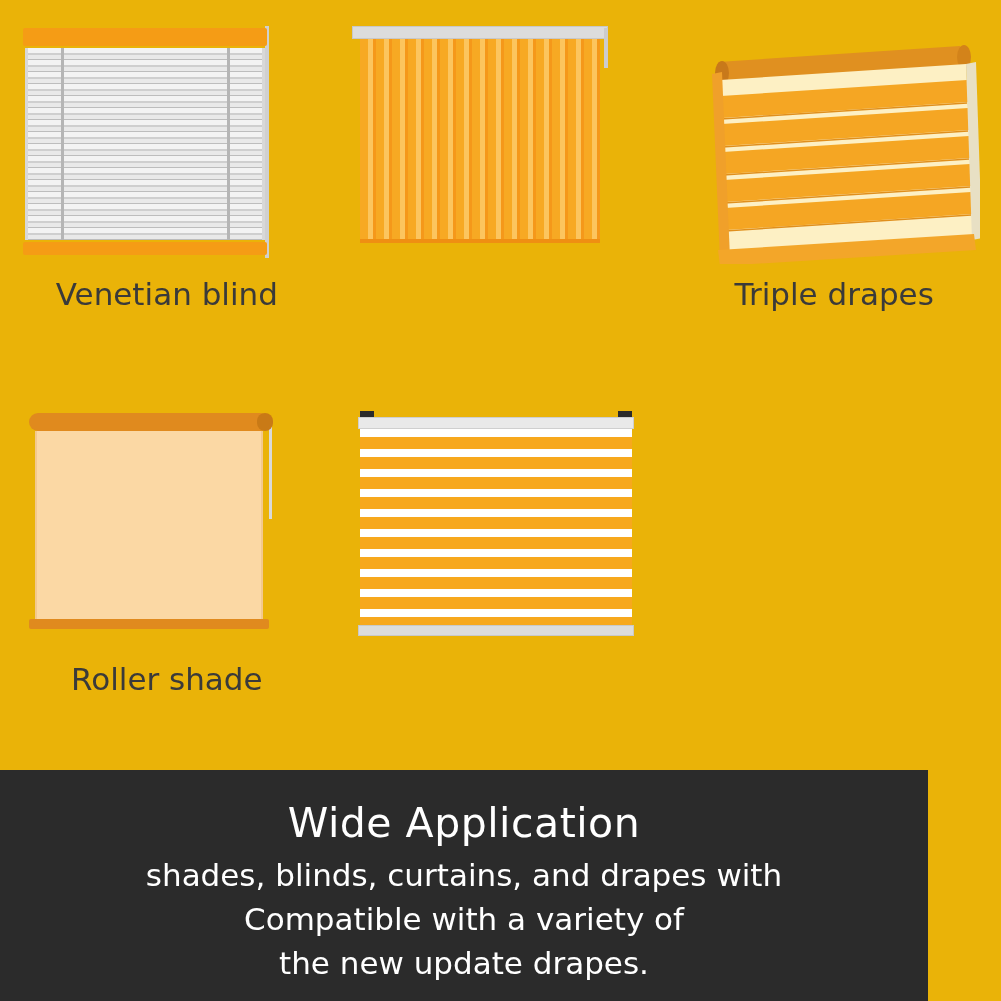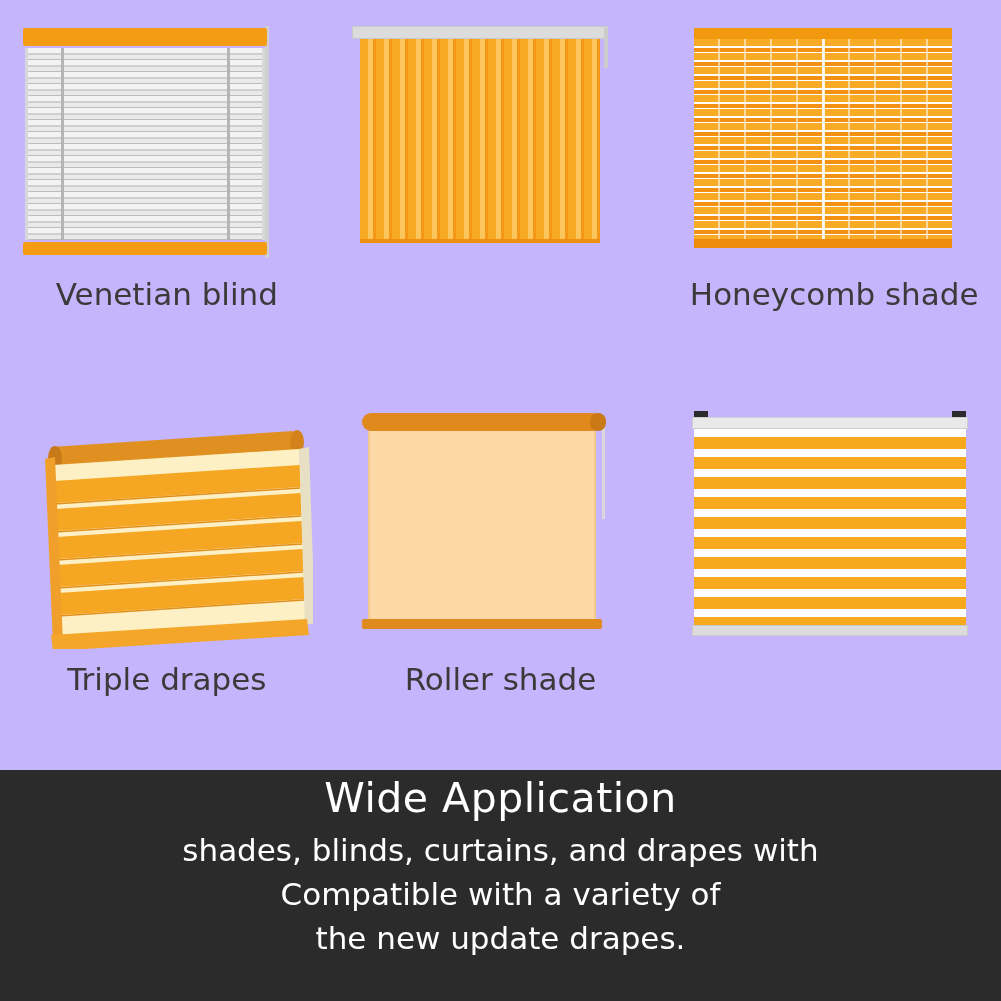--- a/index.html
+++ b/index.html
@@ -4,21 +4,21 @@
 <style>
   html, body {
     margin: 0;
     padding: 0;
     background: #ffffff;
   }
   #page {
     position: relative;
     width: 1001px;
     height: 1001px;
-    background: #c4b5fd;
+    background: #eab308;
     font-family: "DejaVu Sans", sans-serif;
     overflow: hidden;
   }
 
   
   .grid {
     position: absolute;
     left: 0;
     top: 0;
     width: 1001px;
@@ -249,27 +249,27 @@
     background: #dcdcdc;
     border: 1px solid #c9c9c9;
     box-sizing: border-box;
   }
 
   
   .banner {
     position: absolute;
     left: 0;
     top: 770px;
-    width: 1001px;
+    width: 928px;
     height: 231px;
     background: #2b2b2b;
     color: #ffffff;
     text-align: center;
     box-sizing: border-box;
-    padding-top: 3px;
+    padding-top: 28px;
   }
   .banner-title {
     font-size: 41px;
     font-family: "DejaVu Sans", sans-serif;
     letter-spacing: 0.5px;
     line-height: 1.25;
   }
   .banner-sub {
     font-size: 31px;
     line-height: 1.42;
@@ -299,30 +299,20 @@
 
     <div class="cell">
       <div class="art">
         <div class="vert-head"></div>
         <div class="vert-wand"></div>
         <div class="vert-body"></div>
         <div class="vert-bottom"></div>
       </div>
     </div>
 
-    <div class="cell">
-      <div class="art">
-        <div class="hc-head"></div>
-        <div class="hc-body"></div>
-        <div class="hc-cell-lines"></div>
-        <div class="hc-mid"></div>
-        <div class="hc-foot"></div>
-      </div>
-      <div class="caption">Honeycomb shade</div>
-    </div>
 
     <div class="cell">
       <div class="art">
         <svg class="tri" viewBox="0 0 292 240">
 
           <path d="M30 38 L272 22 L280 44 L38 60 Z" fill="#e09020"></path>
           <ellipse cx="276" cy="33" rx="7" ry="12" fill="#d3831a"></ellipse>
           <ellipse cx="34" cy="49" rx="7" ry="12" fill="#c8791a"></ellipse>
 
           <path d="M32 56 L278 40 L286 216 L40 232 Z" fill="#fdf0c4"></path>

